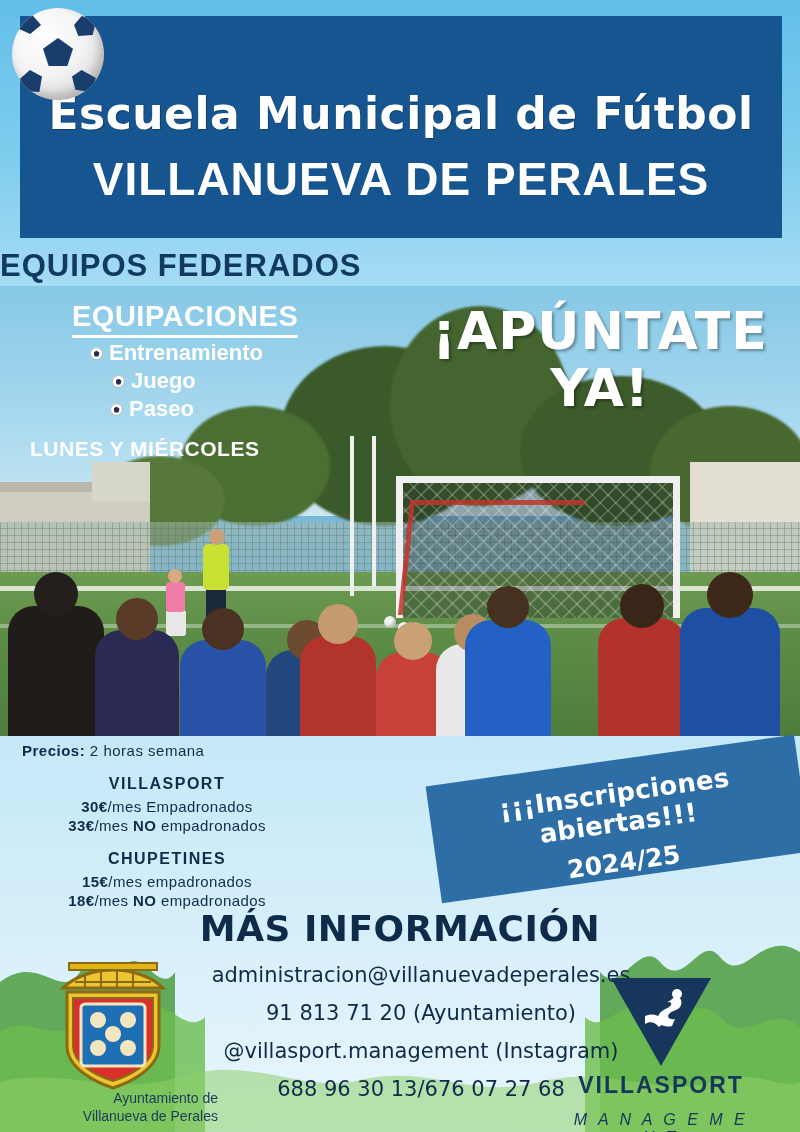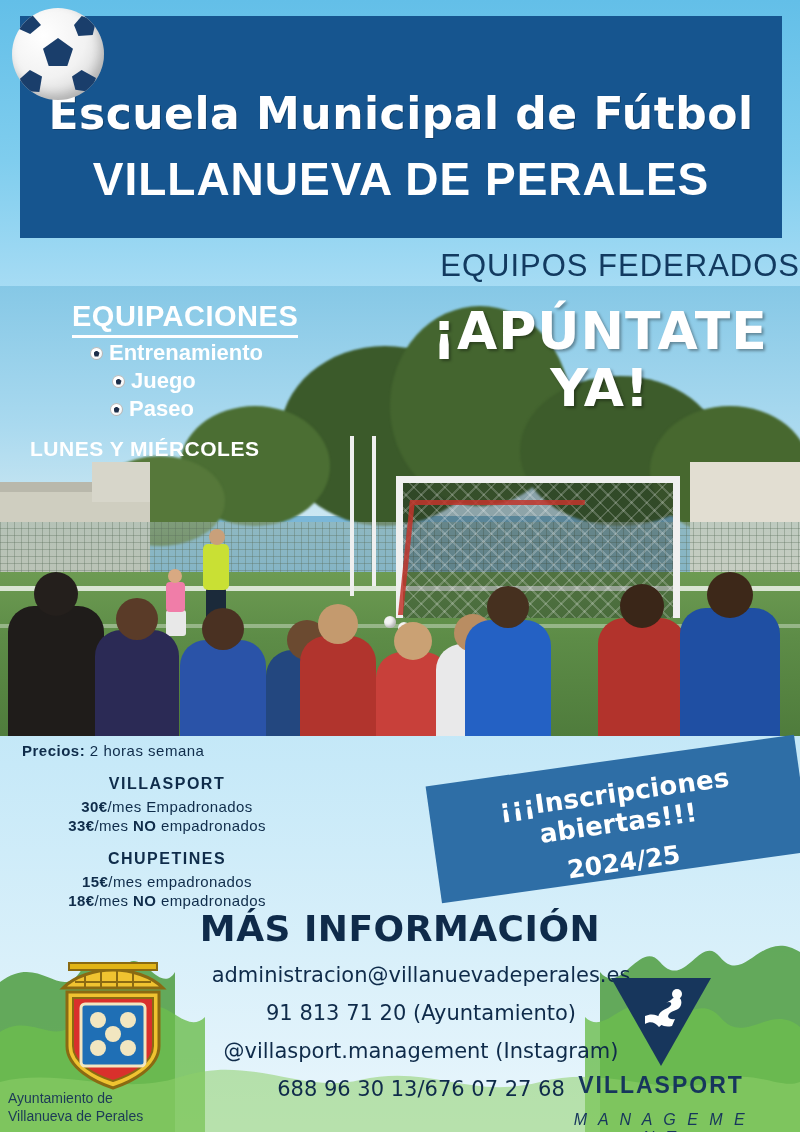--- a/index.html
+++ b/index.html
@@ -101,24 +101,24 @@
   .ball .p5 {
     width: 24px; height: 22px; left: 60px; top: 62px;
     clip-path: polygon(40% 0%, 100% 36%, 78% 100%, 14% 90%, 0% 30%);
   }
 
   
   .subtitle {
     position: absolute;
     left: 0; right: 0;
     top: 248px;
-    text-align: right;
+    text-align: left;
     color: #123a60;
     font-size: 31px;
-    font-weight: normal;
+    font-weight: bold;
     letter-spacing: 1px;
     font-family: "Liberation Sans", sans-serif;
   }
 
   
   .photo {
     position: absolute;
     left: 0;
     top: 286px;
     width: 800px;
@@ -453,21 +453,21 @@
     top: 958px;
     width: 116px;
     height: 132px;
     z-index: 6;
   }
   .coat-caption {
     position: absolute;
     left: 8px;
     top: 1090px;
     width: 210px;
-    text-align: left;
+    text-align: right;
     color: #1c3a57;
     font-size: 14px;
     line-height: 1.25;
     z-index: 6;
     font-family: "Liberation Sans", sans-serif;
   }
 
   
   .villasport {
     position: absolute;

